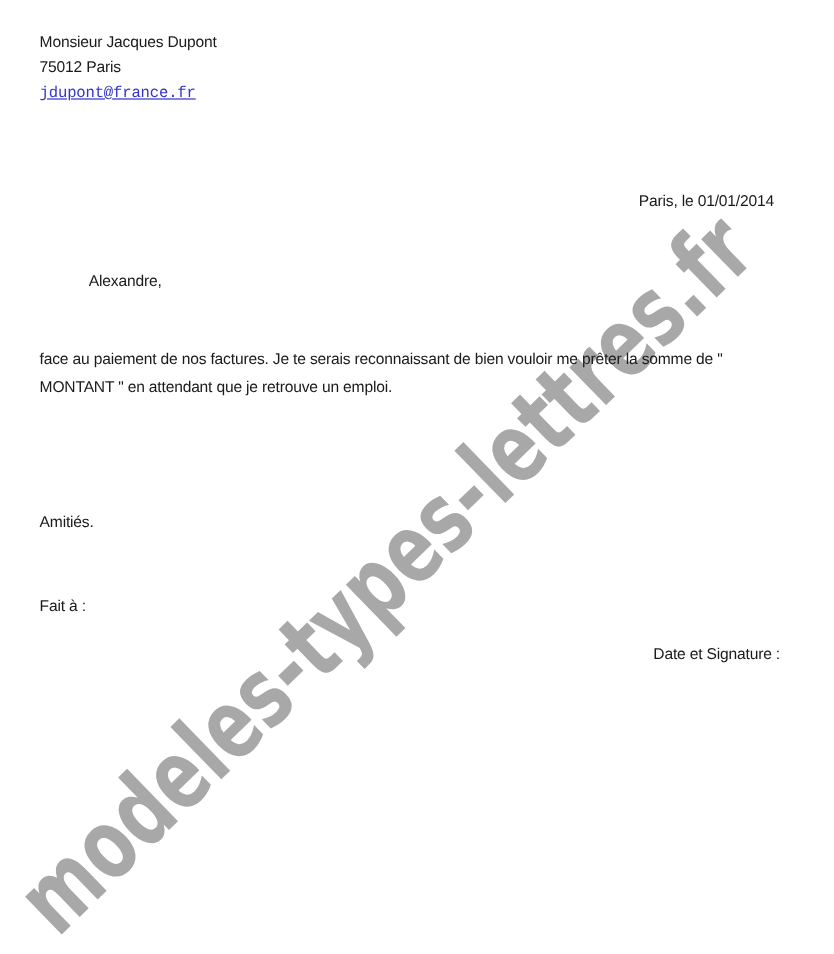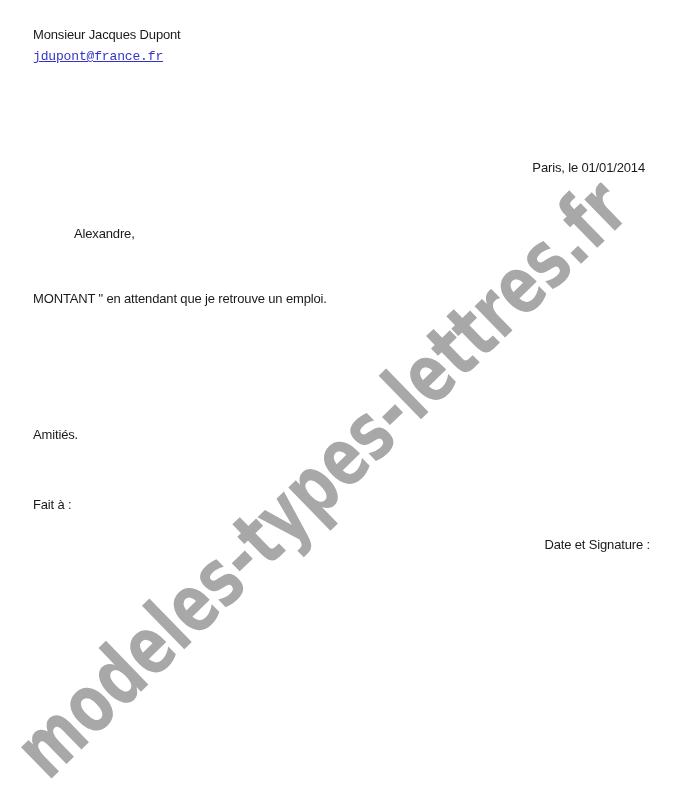--- a/index.html
+++ b/index.html
@@ -91,30 +91,32 @@
 <div class="page">
 
   <svg class="wm-layer" viewBox="0 0 695 795" xmlns="http://www.w3.org/2000/svg">
     <text transform="translate(48 782) rotate(-44.2)" textLength="815" lengthAdjust="spacingAndGlyphs">modeles-types-lettres.fr</text>
   </svg>
 
   <div class="content">
 
     <div class="sender">
       <div>Monsieur Jacques Dupont</div>
+      <div>75012 Paris</div>
       <div>
         <a href="#">jdupont@france.fr</a>
       </div>
     </div>
 
     <div class="date-line">Paris, le 01/01/2014</div>
 
     <div class="salutation">Alexandre,</div>
 
     <div class="para para1">
+      <div class="line">face au paiement de nos factures. Je te serais reconnaissant de bien vouloir me prêter la somme de "</div>
       <div class="line">MONTANT " en attendant que je retrouve un emploi.</div>
     </div>
 
 
     <div class="closing">Amitiés.</div>
 
     <div class="fait-a">Fait à :</div>
 
     <div class="date-signature">Date et Signature :</div>
 

